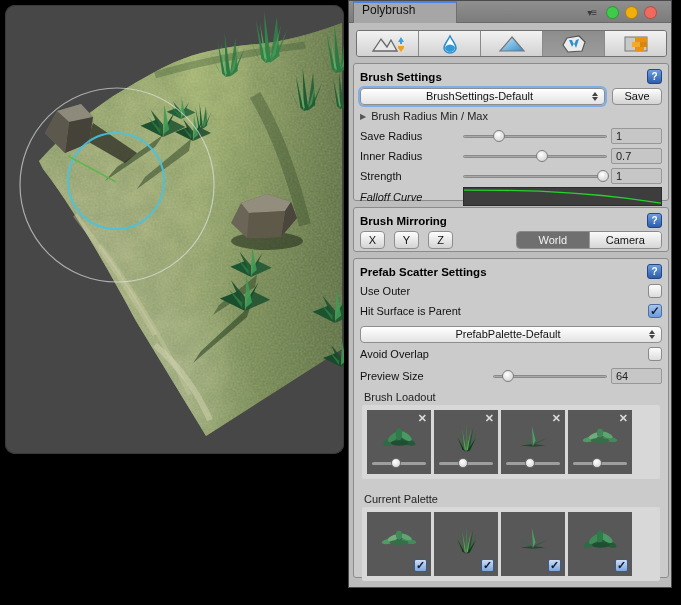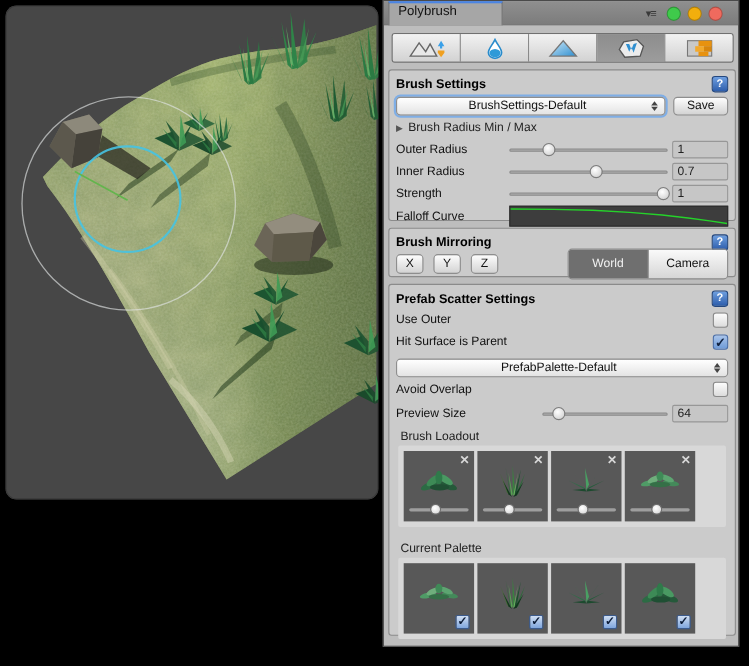--- a/index.html
+++ b/index.html
@@ -79,21 +79,21 @@
   .slider .thumb { position:absolute; top:1px; width:12px; height:12px; margin-left:-6px;
                    border-radius:50%; background:radial-gradient(circle at 40% 35%,#ffffff,#c9c9c9);
                    border:1px solid #7d7d7d; }
   .valbox { width:51px; flex:0 0 51px; height:16px; margin-left:4px;
             background:#c6c6c6; border:1px solid #979797; border-radius:2px;
             font-size:11px; color:#222; padding:1px 4px; }
 
   .falloff { flex:1; height:19px; background:#3d3d3d; border:1px solid #2c2c2c; }
   .falloff svg { display:block; width:100%; height:100%; }
 
-  .seg { margin-left:auto; display:flex; width:146px; height:28px;
+  .seg { margin-left:auto; display:flex; width:146px; height:18px;
          border:1px solid #8a8a8a; border-radius:4px; overflow:hidden; }
   .seg-item { flex:1; font-size:11px; display:flex; align-items:center;
               justify-content:center; cursor:pointer; }
   .seg-item.active { background:#6f6f6f; color:#f2f2f2; }
   .seg-item.inactive { background:linear-gradient(#fafafa,#d6d6d6); color:#111; }
   .seg-item.inactive { border-left:1px solid #9a9a9a; }
 
   .checkbox { margin-left:auto; width:14px; height:14px; border-radius:3px;
               border:1px solid #8a8a8a; background:linear-gradient(#fdfdfd,#dcdcdc);
               display:flex; align-items:center; justify-content:center; cursor:pointer; }
@@ -308,21 +308,21 @@
         </div>
         <div class="btn btn-save">Save</div>
       </div>
       <div class="row">
         <span class="foldout">
           <span class="tri">▶</span>
           <span>Brush Radius Min / Max</span>
         </span>
       </div>
       <div class="row">
-        <span class="lbl lbl-fixed">Outer Radius</span>
+        <span class="lbl lbl-fixed">Save Radius</span>
         <div class="slider">
           <div class="track"></div>
             <div class="thumb" style="left: 25%;"></div>
         </div>
         <div class="valbox">1</div>
       </div>
       <div class="row">
         <span class="lbl lbl-fixed">Inner Radius</span>
         <div class="slider">
           <div class="track"></div>
@@ -331,21 +331,21 @@
         <div class="valbox">0.7</div>
       </div>
       <div class="row">
         <span class="lbl lbl-fixed">Strength</span>
         <div class="slider">
           <div class="track"></div>
             <div class="thumb" style="left: 97%;"></div>
         </div>
         <div class="valbox">1</div>
       </div>
-      <div class="row" style="height:19px;">
+      <div class="row" style="height:19px;font-style:italic;">
         <span class="lbl lbl-fixed">Falloff Curve</span>
         <div class="falloff flex1">
           <svg viewBox="0 0 204 19" preserveAspectRatio="none">
             <polyline id="falloff-line" fill="none" stroke="#25d22a" stroke-width="1.3" vector-effect="non-scaling-stroke" points="0,2.3 40.800000000000004,2.62 77.52,3.58 112.2,5.66 142.79999999999998,8.379999999999999 167.28,11.42 187.68,14.3 204,17.02"></polyline>
           </svg>
         </div>
       </div>
     </div>
 
     <div class="box" id="box-mirror">

